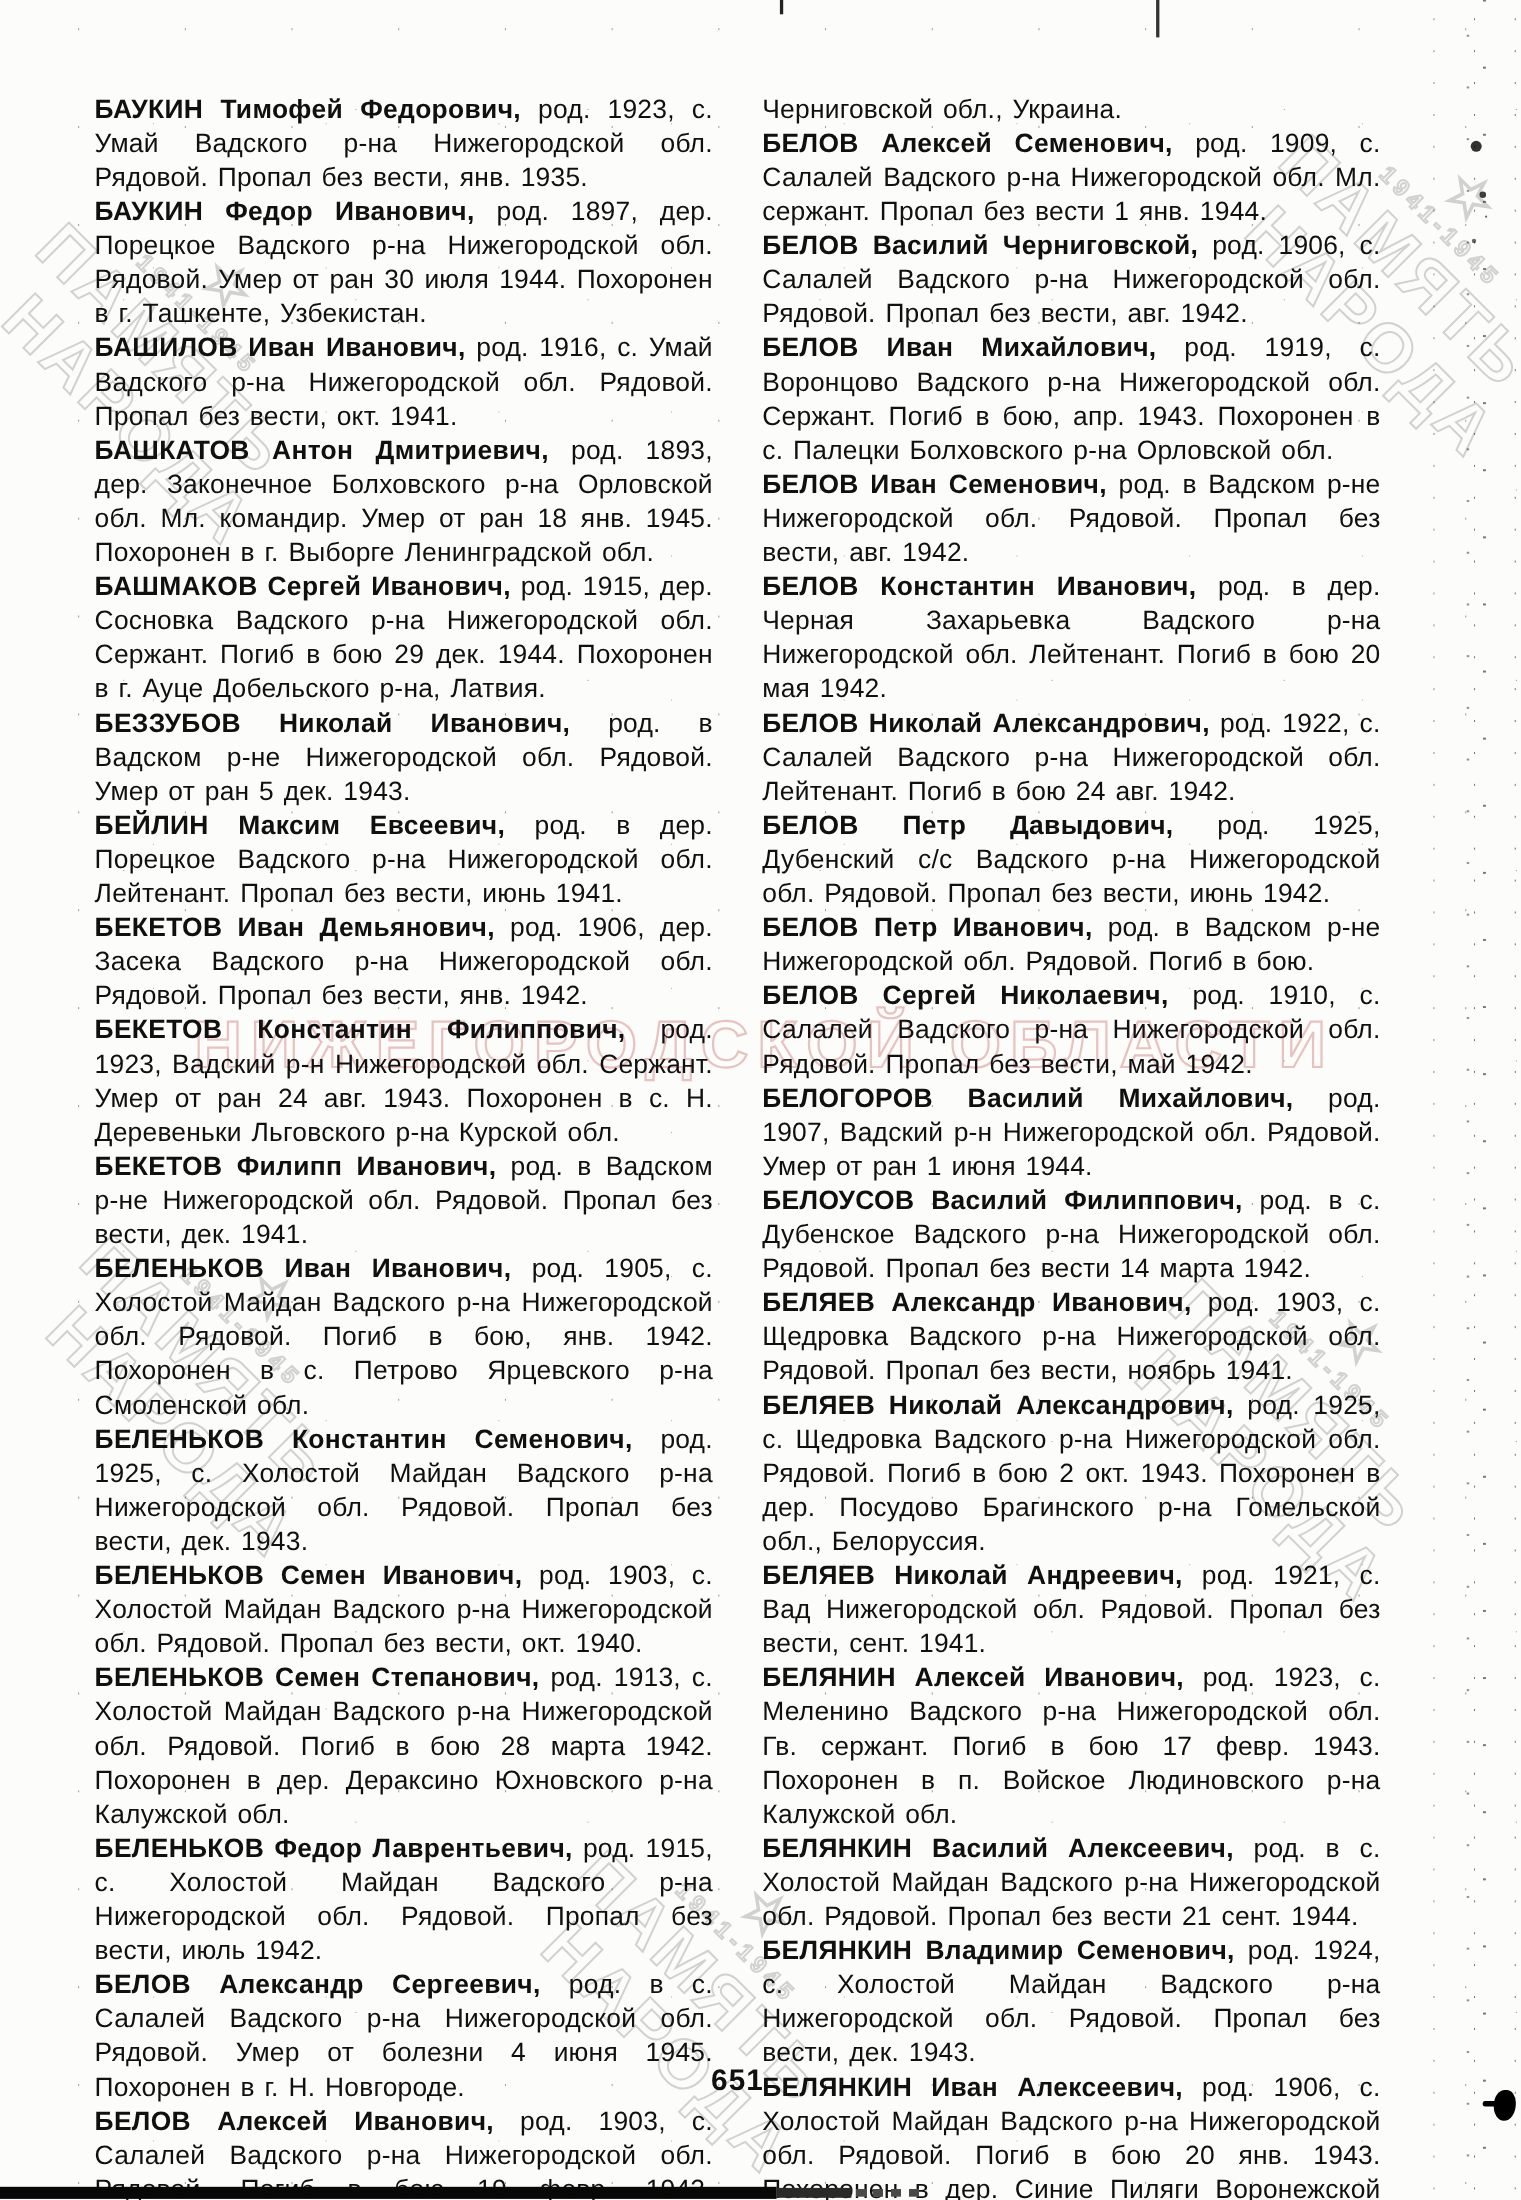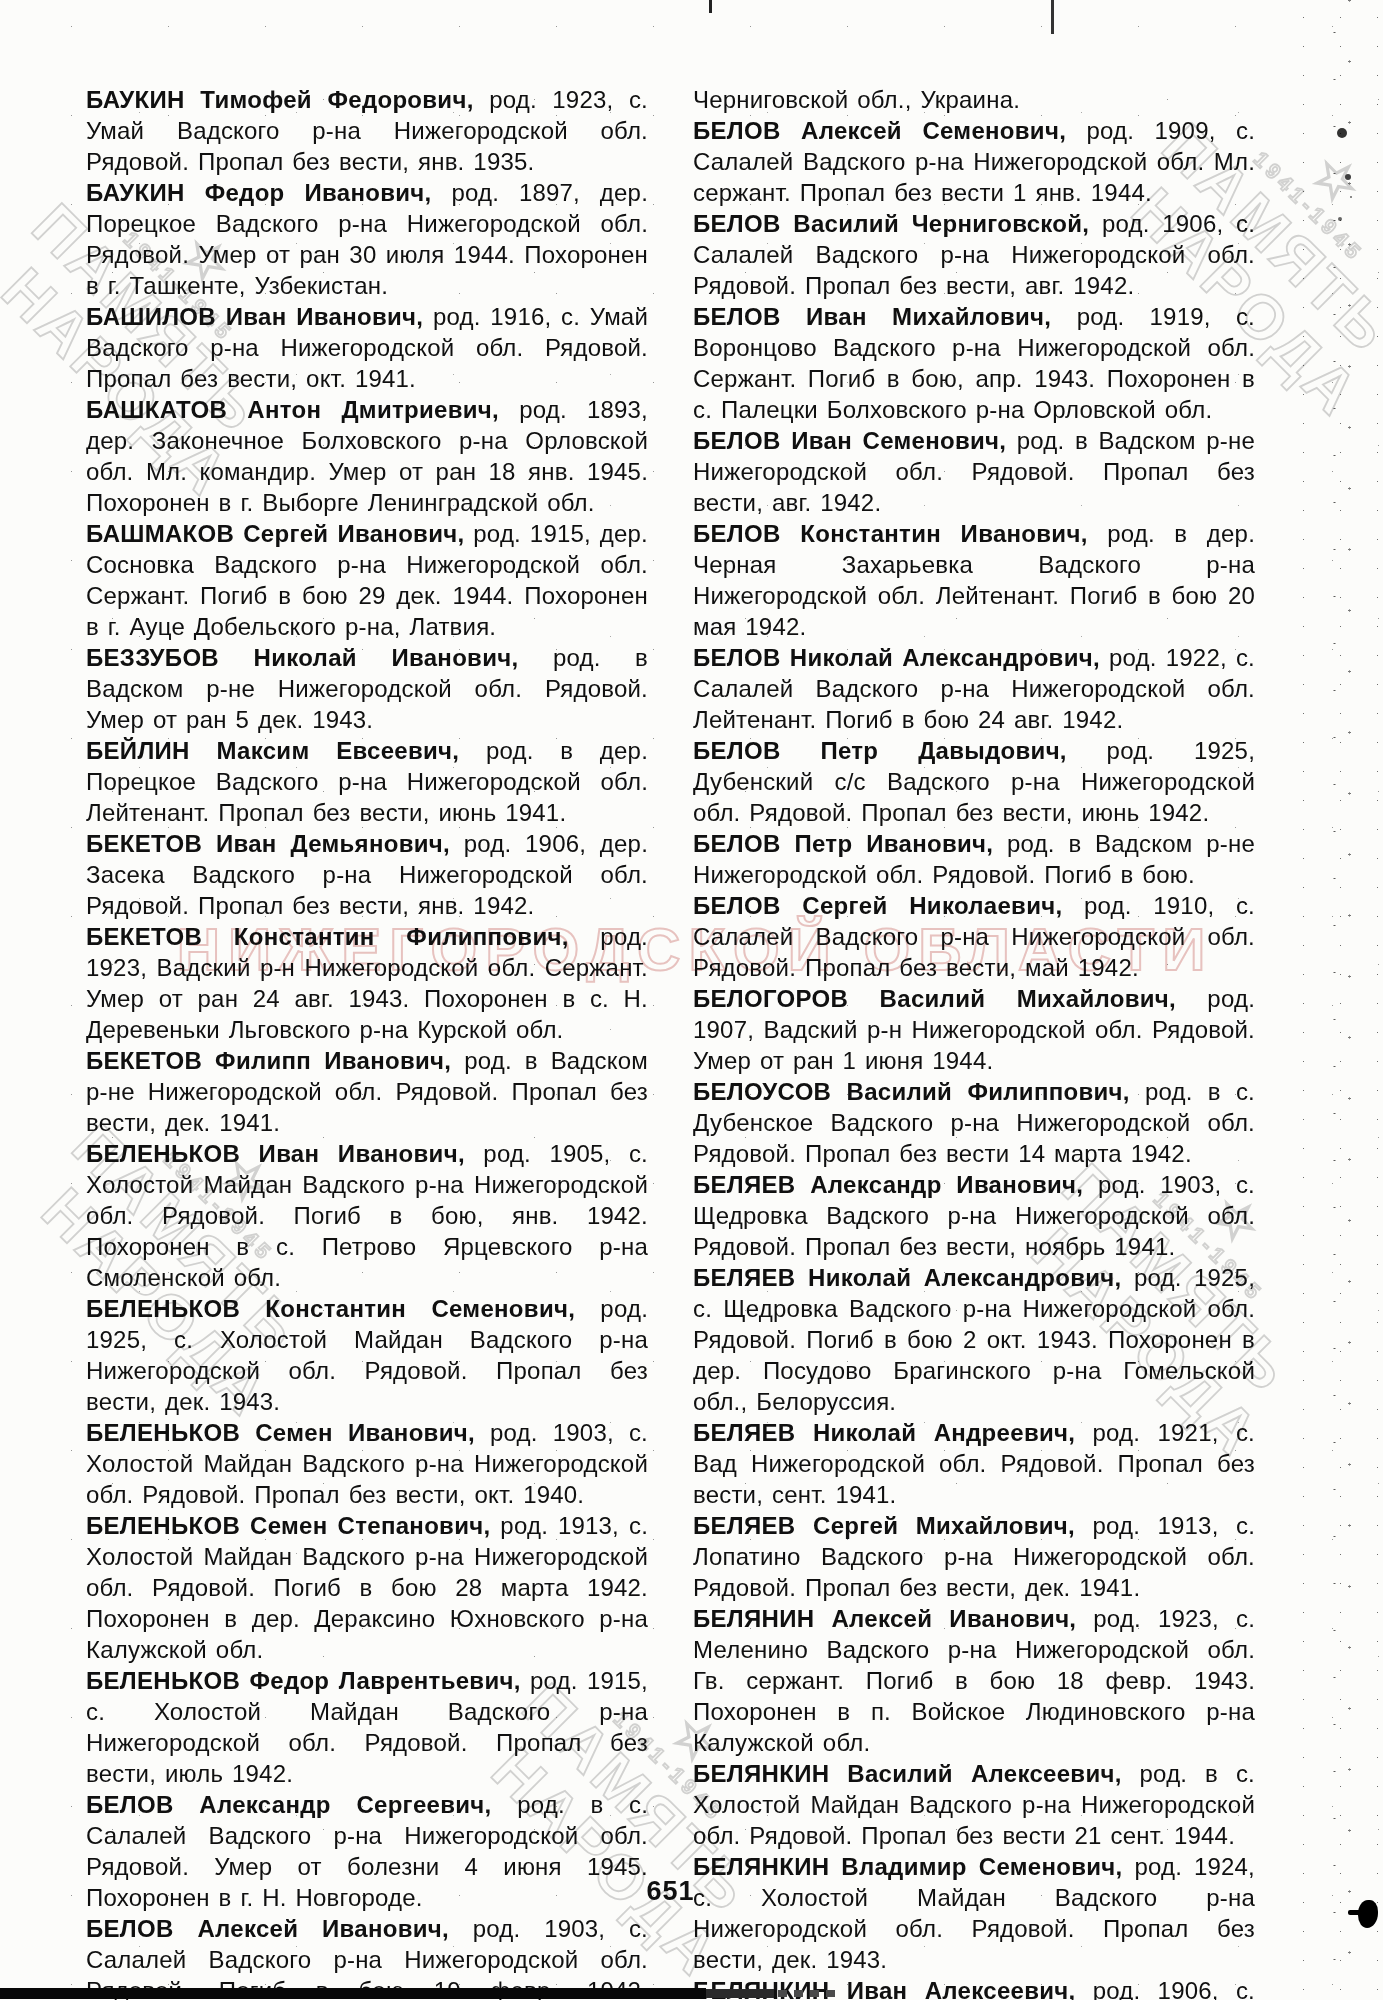--- a/index.html
+++ b/index.html
@@ -146,22 +146,21 @@
         <p class="entry"><b>БЕЛОВ Константин Иванович,</b> <span>род. в дер. Черная Захарьевка Вадского р-на Нижегородской обл. Лейтенант. Погиб в бою 20 мая 1942.</span></p>
         <p class="entry"><b>БЕЛОВ Николай Александрович,</b> <span>род. 1922, с. Салалей Вадского р-на Нижегородской обл. Лейтенант. Погиб в бою 24 авг. 1942.</span></p>
         <p class="entry"><b>БЕЛОВ Петр Давыдович,</b> <span>род. 1925, Дубенский с/с Вадского р-на Нижегородской обл. Рядовой. Пропал без вести, июнь 1942.</span></p>
         <p class="entry"><b>БЕЛОВ Петр Иванович,</b> <span>род. в Вадском р-не Нижегородской обл. Рядовой. Погиб в бою.</span></p>
         <p class="entry"><b>БЕЛОВ Сергей Николаевич,</b> <span>род. 1910, с. Салалей Вадского р-на Нижегородской обл. Рядовой. Пропал без вести, май 1942.</span></p>
         <p class="entry"><b>БЕЛОГОРОВ Василий Михайлович,</b> <span>род. 1907, Вадский р-н Нижегородской обл. Рядовой. Умер от ран 1 июня 1944.</span></p>
         <p class="entry"><b>БЕЛОУСОВ Василий Филиппович,</b> <span>род. в с. Дубенское Вадского р-на Нижегородской обл. Рядовой. Пропал без вести 14 марта 1942.</span></p>
         <p class="entry"><b>БЕЛЯЕВ Александр Иванович,</b> <span>род. 1903, с. Щедровка Вадского р-на Нижегородской обл. Рядовой. Пропал без вести, ноябрь 1941.</span></p>
         <p class="entry"><b>БЕЛЯЕВ Николай Александрович,</b> <span>род. 1925, с. Щедровка Вадского р-на Нижегородской обл. Рядовой. Погиб в бою 2 окт. 1943. Похоронен в дер. Посудово Брагинского р-на Гомельской обл., Белоруссия.</span></p>
         <p class="entry"><b>БЕЛЯЕВ Николай Андреевич,</b> <span>род. 1921, с. Вад Нижегородской обл. Рядовой. Пропал без вести, сент. 1941.</span></p>
-        <p class="entry"><b>БЕЛЯЕВ Сергей Михайлович,</b> <span>род. 1913, с. Лопатино Вадского р-на Нижегородской обл. Рядовой. Пропал без вести, дек. 1941.</span></p>
-        <p class="entry"><b>БЕЛЯНИН Алексей Иванович,</b> <span>род. 1923, с. Меленино Вадского р-на Нижегородской обл. Гв. сержант. Погиб в бою 18 февр. 1943. Похоронен в п. Войское Людиновского р-на Калужской обл.</span></p>
+        <p class="entry"><b>БЕЛЯНИН Алексей Иванович,</b> <span>род. 1923, с. Меленино Вадского р-на Нижегородской обл. Гв. сержант. Погиб в бою 17 февр. 1943. Похоронен в п. Войское Людиновского р-на Калужской обл.</span></p>
         <p class="entry"><b>БЕЛЯНКИН Василий Алексеевич,</b> <span>род. в с. Холостой Майдан Вадского р-на Нижегородской обл. Рядовой. Пропал без вести 21 сент. 1944.</span></p>
         <p class="entry"><b>БЕЛЯНКИН Владимир Семенович,</b> <span>род. 1924, с. Холостой Майдан Вадского р-на Нижегородской обл. Рядовой. Пропал без вести, дек. 1943.</span></p>
         <p class="entry"><b>БЕЛЯНКИН Иван Алексеевич,</b> <span>род. 1906, с. Холостой Майдан Вадского р-на Нижегородской обл. Рядовой. Погиб в бою 20 янв. 1943. Похоронен в дер. Синие Пиляги Воронежской обл.</span></p>
       </div>
   </div>
 
   <div class="page-number">651</div>
 
   <div class="bottom-bar"></div>
   <div class="bottom-bar2"></div>

